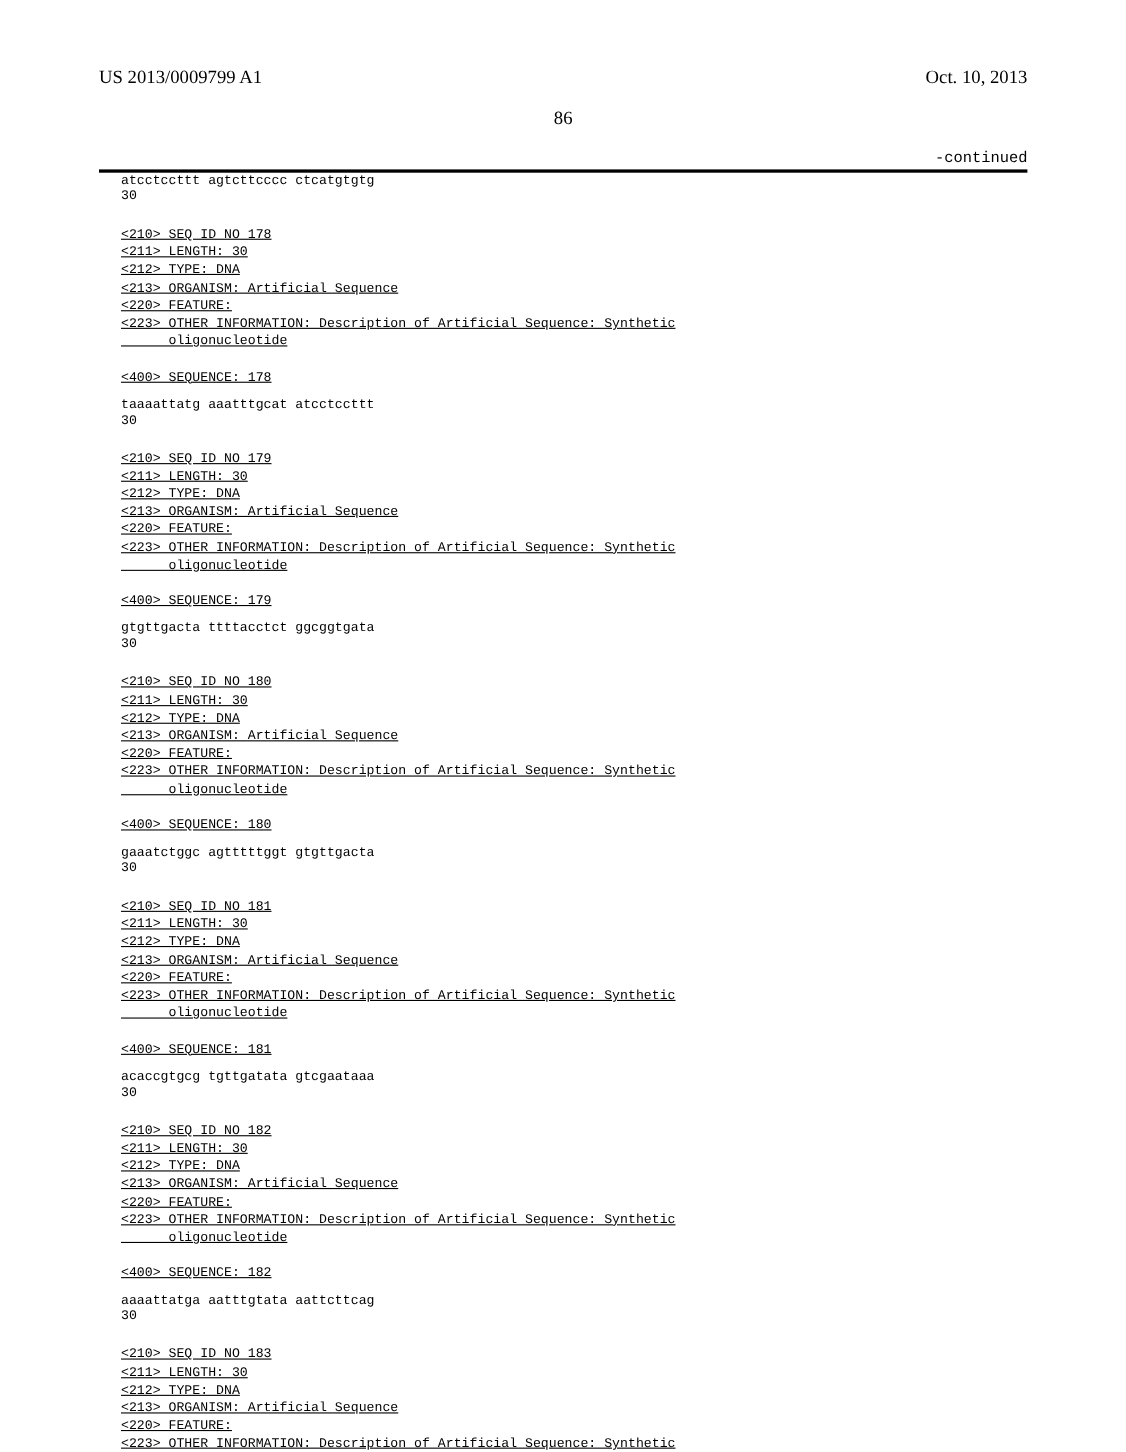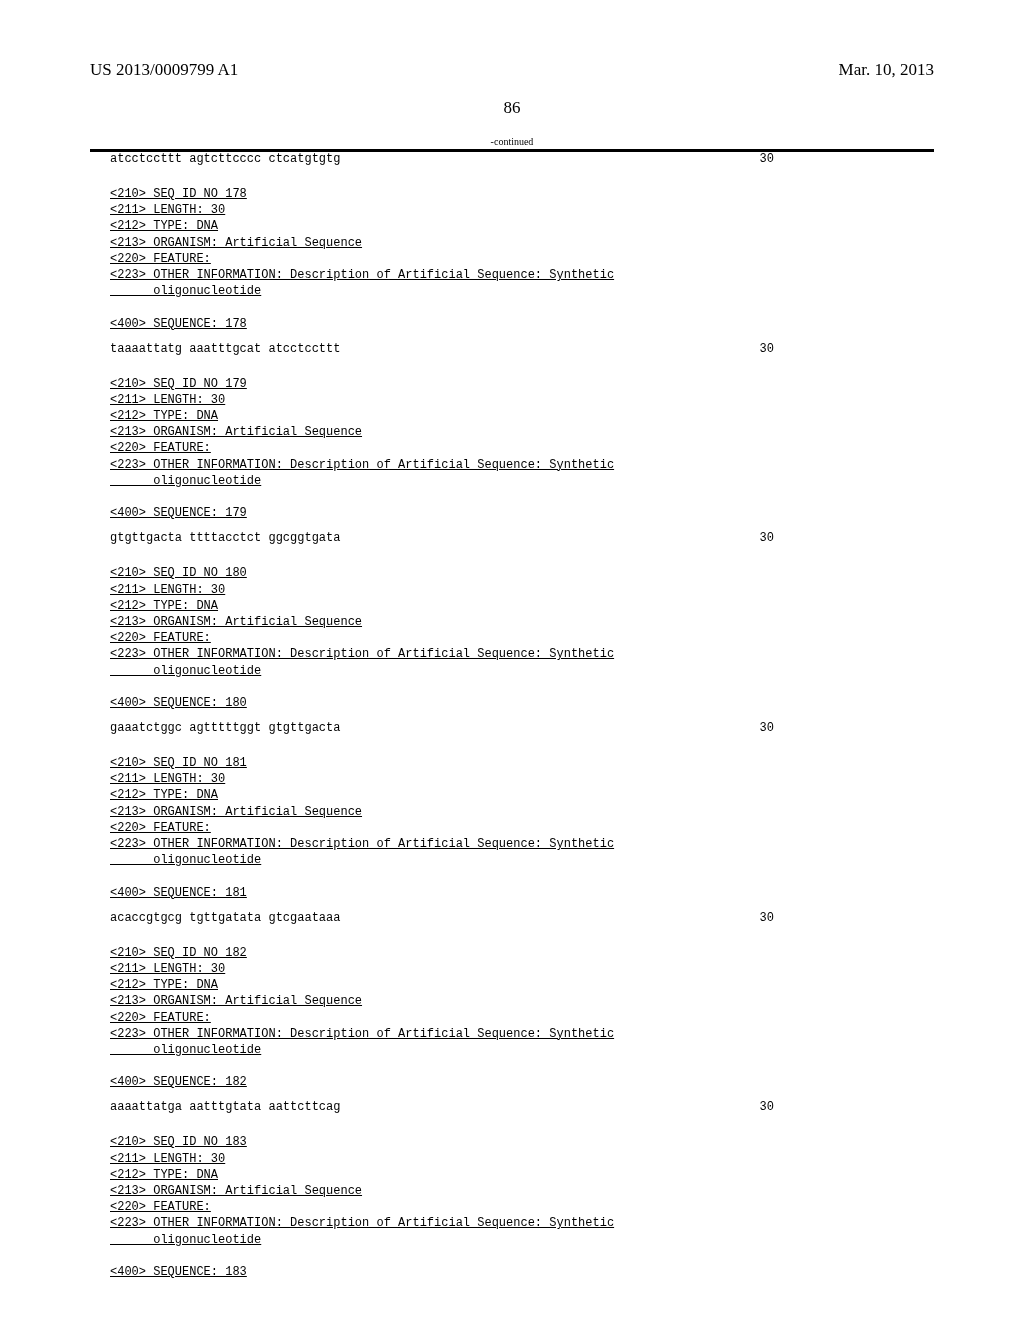--- a/index.html
+++ b/index.html
@@ -22,23 +22,23 @@
     font-size: 17px;
     margin-bottom: 6px;
   }
   .page-num {
     text-align: center;
     font-size: 17px;
     margin-top: 18px;
     margin-bottom: 18px;
   }
   .continued {
-    text-align: center;
-    font-family: Liberation Serif, serif;
-    font-size: 10px;
+    text-align: right;
+    font-family: Liberation Mono, monospace;
+    font-size: 14px;
     margin-bottom: 2px;
   }
   .hr-thick {
     border: 0;
     border-top: 3px solid #000;
     margin: 0;
   }
   .listing {
     font-family: "Courier New", Courier, monospace;
     font-size: 12px;
@@ -48,34 +48,35 @@
     padding-top: 6px;
     text-decoration: underline;
   }
   .seq-line {
     display: flex;
     justify-content: space-between;
     font-family: "Courier New", Courier, monospace;
     font-size: 12px;
     margin: 0 20px;
     padding-right: 140px;
+    flex-direction: column;
   }
   .block {
     margin-top: 14px;
     margin-bottom: 14px;
   }
 </style>
 </head>
 <body>
 
 <div class="page">
 
   <div class="header">
     <span>US 2013/0009799 A1</span>
-    <span>Mar. 10, 2013</span>
+    <span>Oct. 10, 2013</span>
   </div>
 
   <div class="page-num">86</div>
 
   <div class="continued">-continued</div>
   <hr class="hr-thick">
 
   <div id="content">
       <div class="seq-line">
         <span>atcctccttt agtcttcccc ctcatgtgtg</span>

